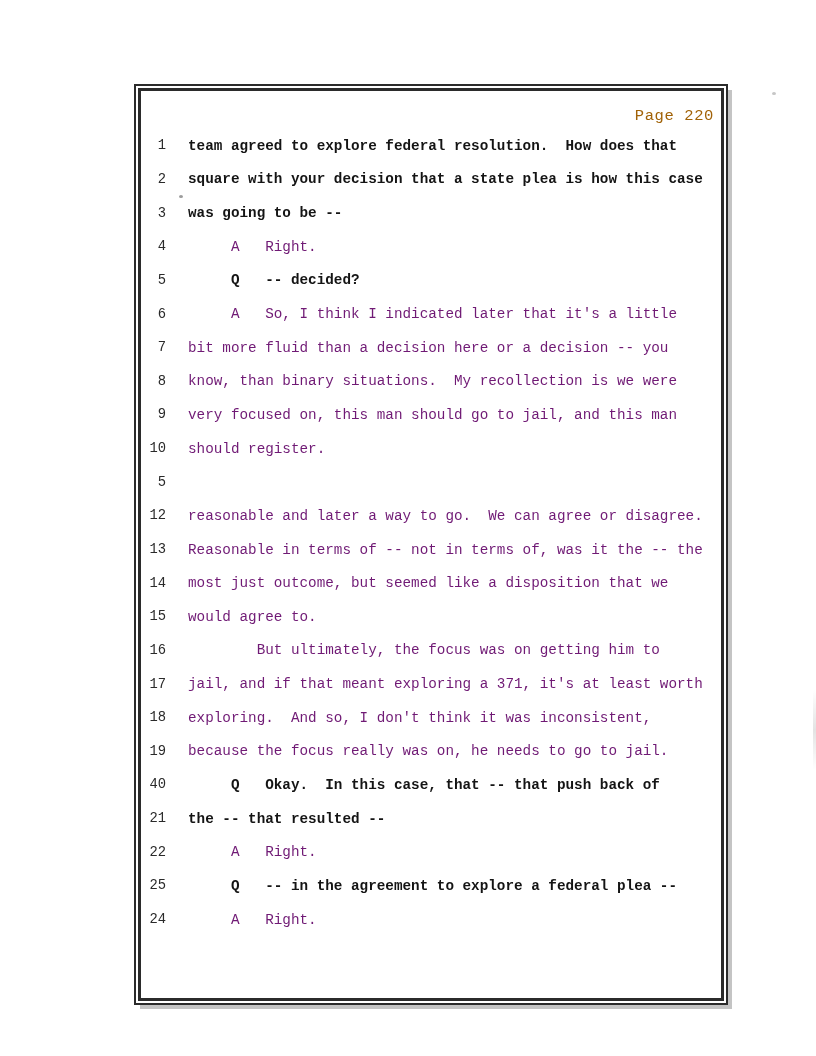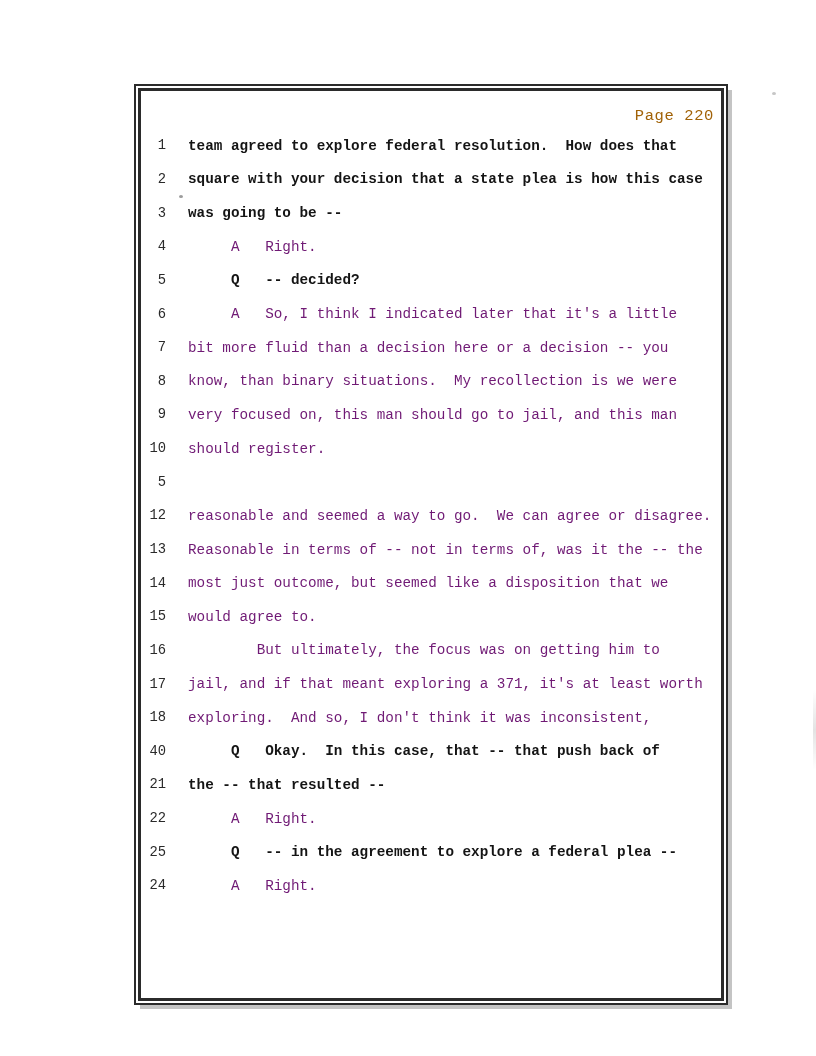--- a/index.html
+++ b/index.html
@@ -143,21 +143,21 @@
       </div>
     <div class="line">
         <span class="num">10</span>
         <span class="txt">should register.</span>
       </div>
     <div class="line">
         <span class="num">5</span>
       </div>
     <div class="line">
         <span class="num">12</span>
-        <span class="txt">reasonable and seemed a way to go.  We can agree or disagree.</span>
+        <span class="txt">reasonable and later a way to go.  We can agree or disagree.</span>
       </div>
     <div class="line">
         <span class="num">13</span>
         <span class="txt">Reasonable in terms of -- not in terms of, was it the -- the</span>
       </div>
     <div class="line">
         <span class="num">14</span>
         <span class="txt">most just outcome, but seemed like a disposition that we</span>
       </div>
     <div class="line">
@@ -168,20 +168,24 @@
         <span class="num">16</span>
         <span class="txt">        But ultimately, the focus was on getting him to</span>
       </div>
     <div class="line">
         <span class="num">17</span>
         <span class="txt">jail, and if that meant exploring a 371, it's at least worth</span>
       </div>
     <div class="line">
         <span class="num">18</span>
         <span class="txt">exploring.  And so, I don't think it was inconsistent,</span>
+      </div>
+    <div class="line">
+        <span class="num">19</span>
+        <span class="txt">because the focus really was on, he needs to go to jail.</span>
       </div>
     <div class="line">
         <span class="num">40</span>
         <span class="txt b">     Q   Okay.  In this case, that -- that push back of</span>
       </div>
     <div class="line">
         <span class="num">21</span>
         <span class="txt b">the -- that resulted --</span>
       </div>
     <div class="line">

